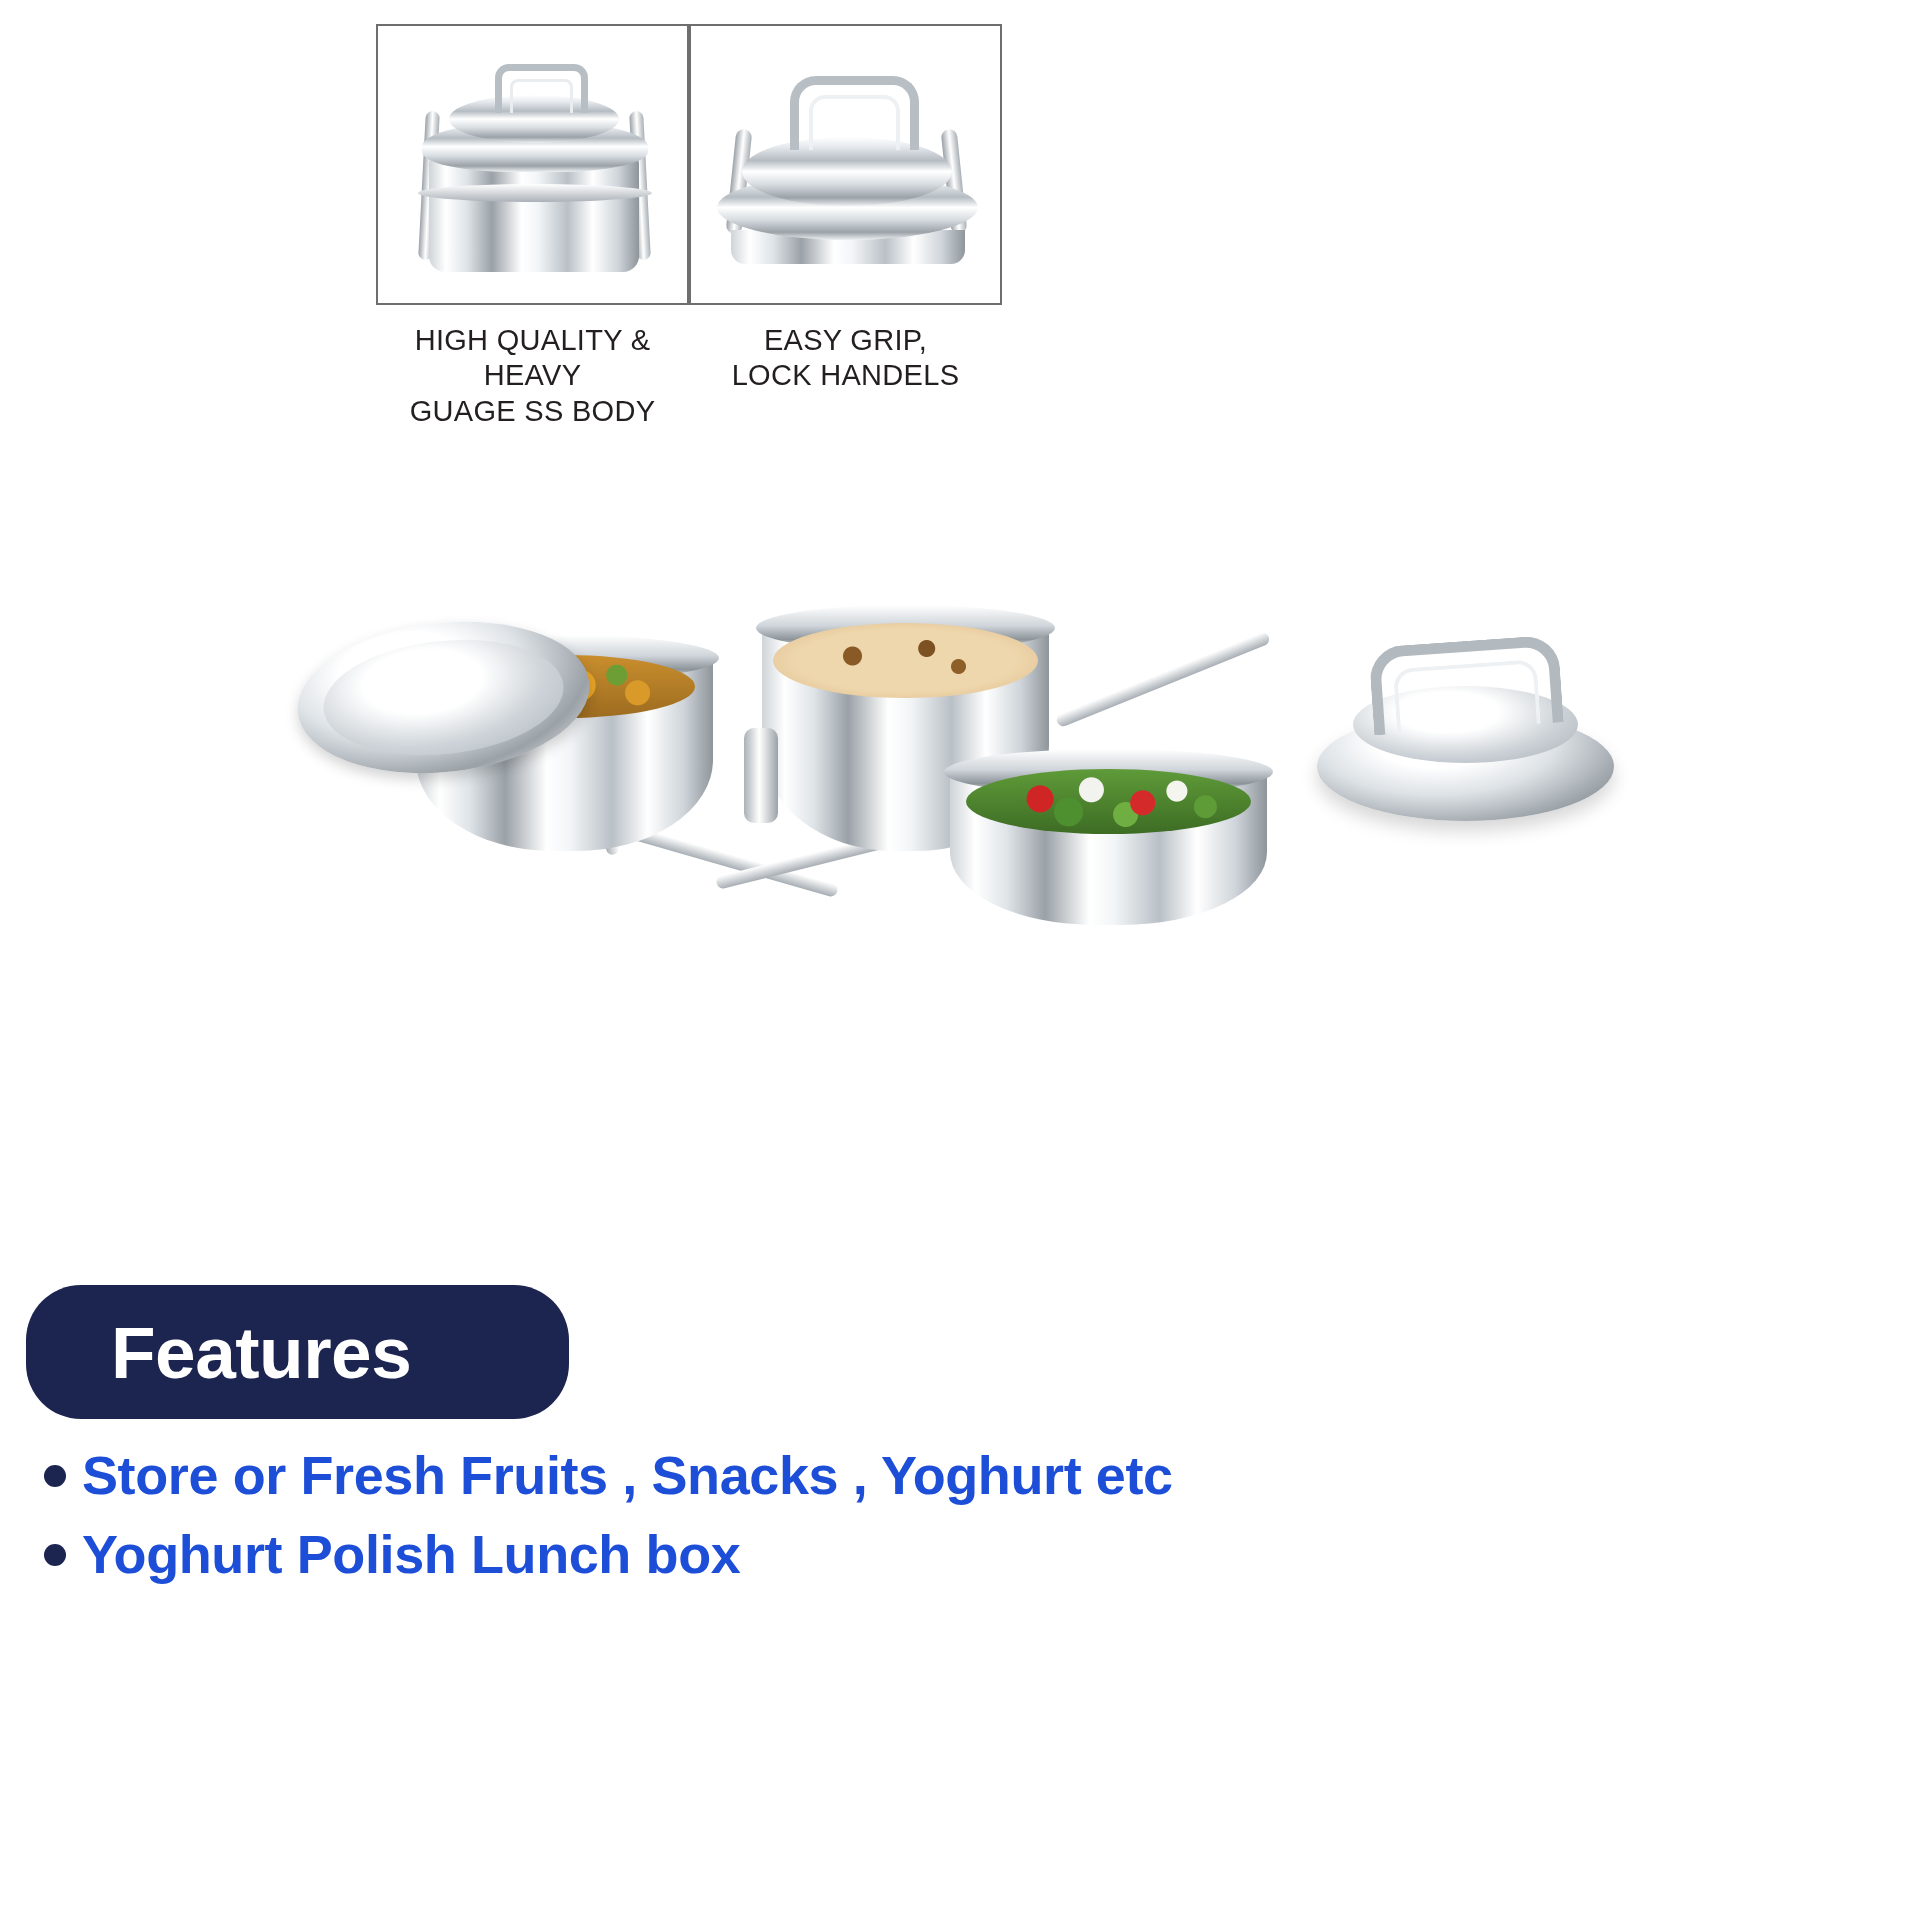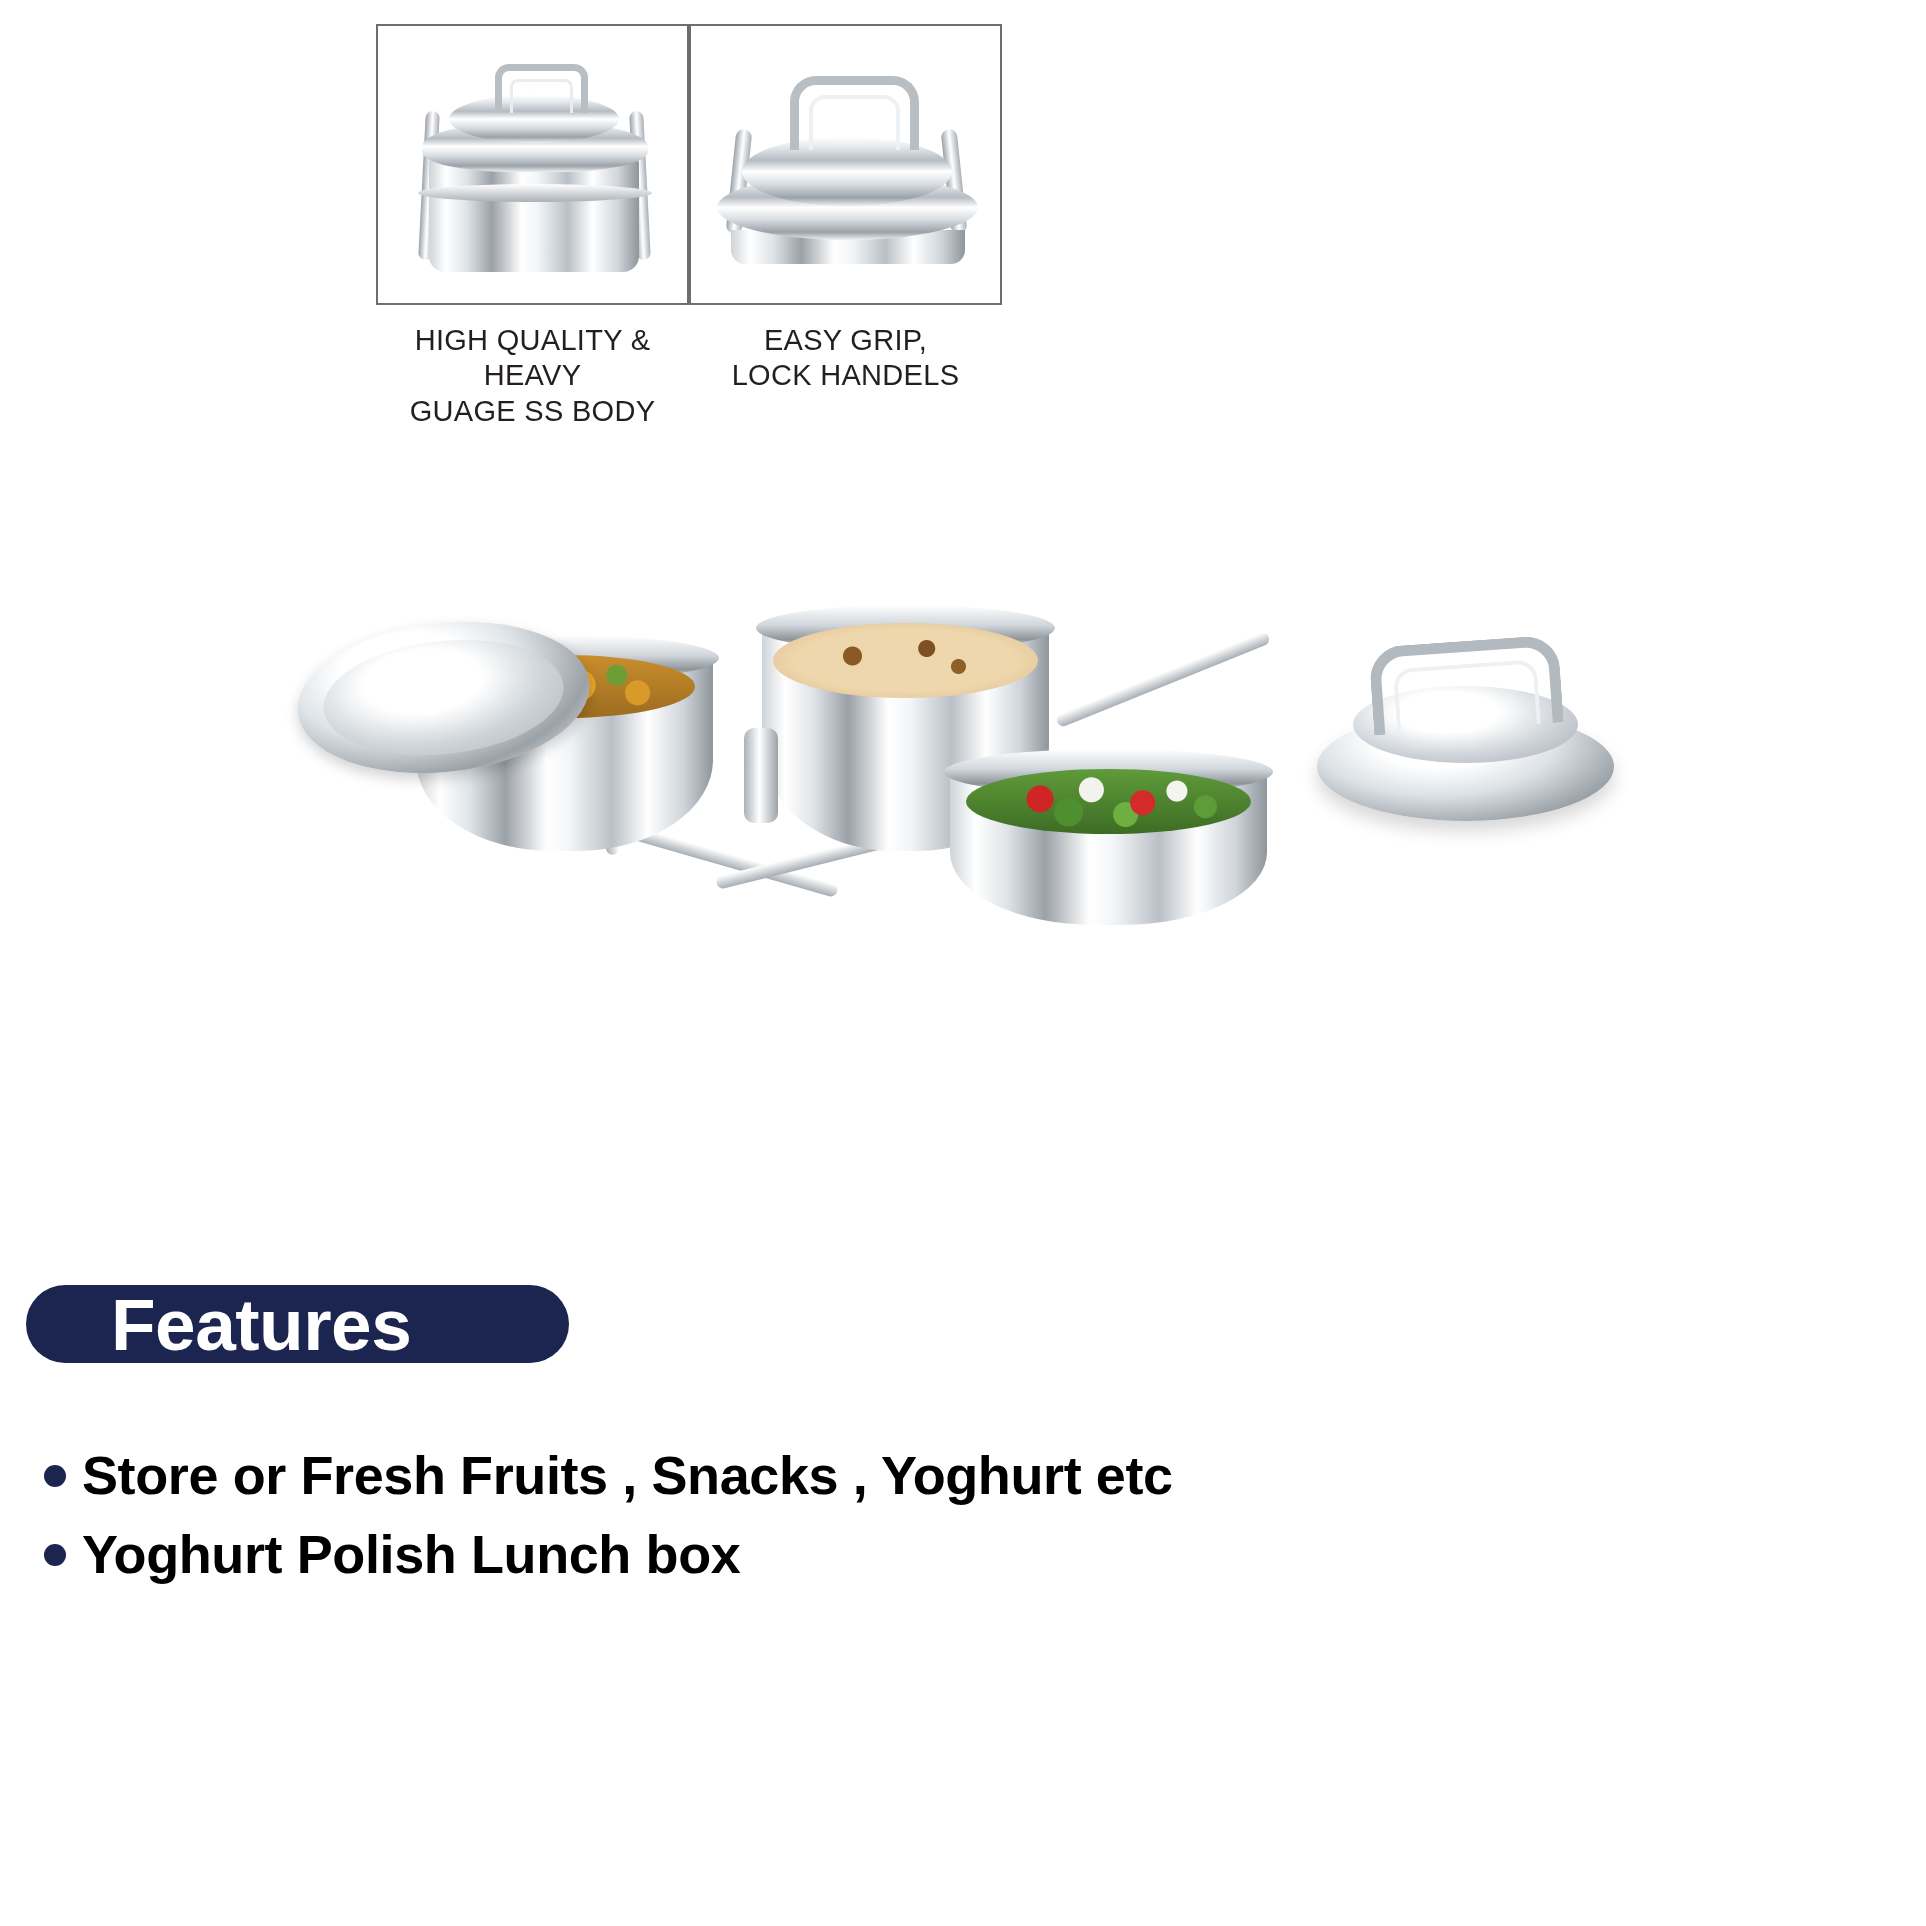--- a/index.html
+++ b/index.html
@@ -266,21 +266,21 @@
     border-radius: 10px;
     background: linear-gradient(90deg, #aab1b7, #ffffff 45%, #9ba2a8);
   }
 
   
   .features-pill {
     position: absolute;
     left: 26px;
     top: 1285px;
     width: 543px;
-    height: 78px;
+    height: 134px;
     background: #1c2450;
     border-radius: 55px;
     display: flex;
     align-items: center;
     padding-left: 85px;
     box-sizing: border-box;
   }
   .features-pill span {
     color: #ffffff;
     font-size: 73px;
@@ -293,21 +293,21 @@
     left: 44px;
     top: 1441px;
     width: 1841px;
     list-style: none;
     margin: 0;
     padding: 0;
   }
   .feature-list li {
     display: flex;
     align-items: flex-start;
-    color: #000000;
+    color: #1d4ed8;
     font-size: 54px;
     font-weight: bold;
     line-height: 1.28;
     letter-spacing: -0.4px;
     margin-bottom: 10px;
   }
   .bullet {
     flex: 0 0 auto;
     width: 22px; height: 22px;
     background: #1c2450;

